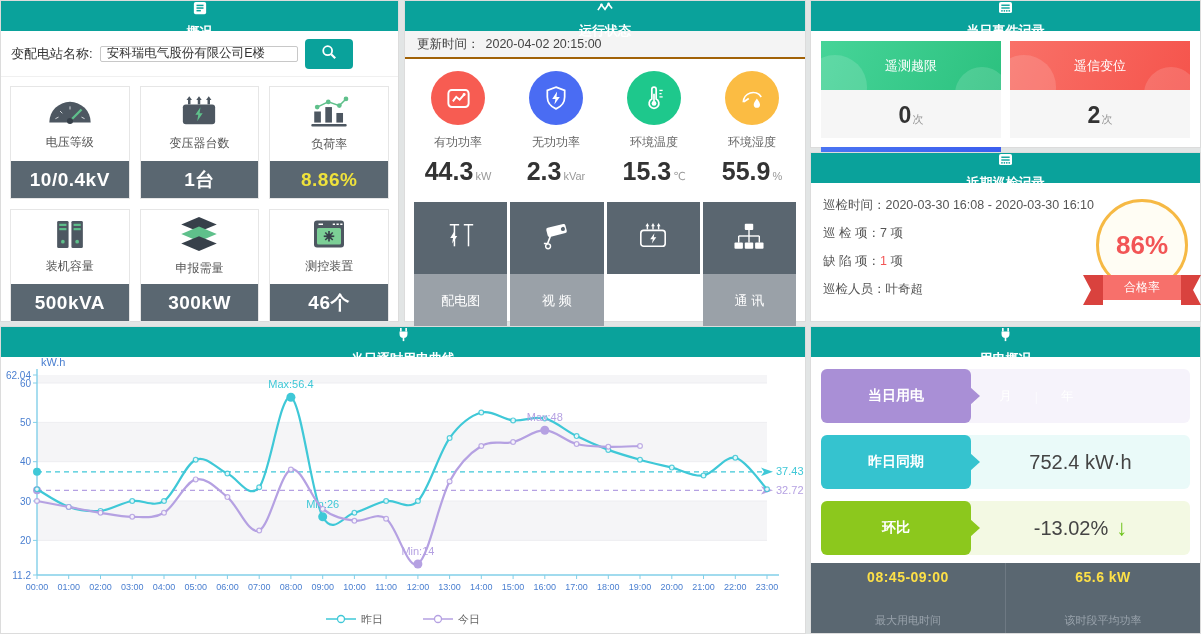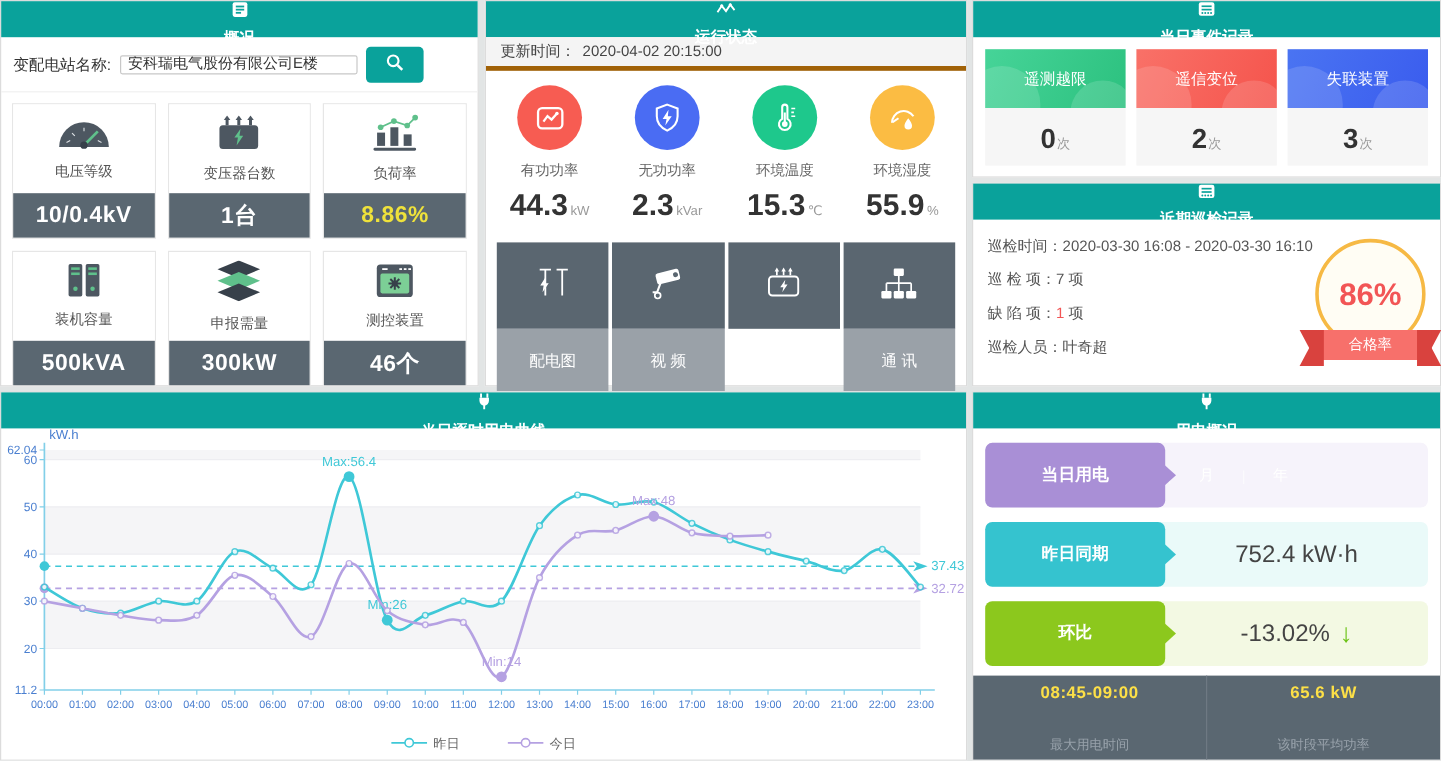--- a/index.html
+++ b/index.html
@@ -18,37 +18,37 @@
   .search-btn { width:48px; height:30px; background:#0aa29b; border:none; border-radius:4px; display:flex; align-items:center; justify-content:center; cursor:pointer; }
   .stats-grid { display:grid; grid-template-columns:repeat(3,1fr); gap:10px; padding:9px; }
   .stat-card { border:1px solid #e6e6e6; display:flex; flex-direction:column; height:113px; }
   .stat-top { flex:1; display:flex; flex-direction:column; align-items:center; justify-content:center; gap:5px; background:#fff; }
   .stat-label { font-size:12px; color:#555; }
   .stat-value { height:37px; background:#5a6771; color:#fff; font-size:19px; font-weight:bold; display:flex; align-items:center; justify-content:center; letter-spacing:.5px; }
   .stat-value.yellow { color:#efe23b; }
 
   
   #status { left:404px; top:0; width:402px; height:322px; }
-  .update-row { height:28px; background:#f4f4f4; border-bottom:4px solid #a16207; display:flex; align-items:center; gap:6px; padding:0 12px; font-size:12.5px; color:#444; }
+  .update-row { height:28px; background:#f4f4f4; border-bottom:2px solid #a16207; display:flex; align-items:center; gap:6px; padding:0 12px; font-size:12.5px; color:#444; }
   .metrics { display:grid; grid-template-columns:repeat(4,1fr); padding:12px 4px 8px; }
   .metric { display:flex; flex-direction:column; align-items:center; }
   .metric-circle { width:54px; height:54px; border-radius:50%; display:flex; align-items:center; justify-content:center; }
   .mc-red{background:#f75c52;} .mc-blue{background:#4a6cf3;} .mc-green{background:#1ec88c;} .mc-orange{background:#fbbc43;}
   .metric-label { font-size:12px; color:#666; margin-top:9px; }
   .metric-value-row { display:flex; align-items:baseline; margin-top:6px; }
   .metric-value { font-size:25px; font-weight:bold; color:#333; }
   .metric-unit { font-size:11px; color:#999; margin-left:2px; }
   .nav-grid { display:grid; grid-template-columns:repeat(4,1fr); gap:3px; padding:8px 9px; }
   .nav-btn { display:flex; flex-direction:column; cursor:pointer; }
   .nav-icon { height:72px; background:#5a6670; display:flex; align-items:center; justify-content:center; }
   .nav-label { height:54px; background:#9aa1a8; color:#fff; font-size:13px; display:flex; align-items:center; justify-content:center; }
 
   
   #events { left:810px; top:0; width:391px; height:148px; }
-  .event-cards { display:grid; grid-template-columns:repeat(3,1fr); gap:9px; padding:10px; }
+  .event-cards { display:grid; grid-template-columns:repeat(2,1fr); gap:9px; padding:10px; }
   .event-card { display:flex; flex-direction:column; height:97px; }
   .event-head { height:49px; position:relative; overflow:hidden; display:flex; align-items:center; justify-content:center; color:#fff; font-size:13px; }
   .event-head::before { content:""; position:absolute; width:64px; height:64px; border-radius:50%; background:rgba(255,255,255,.14); left:-18px; top:14px; }
   .event-head::after { content:""; position:absolute; width:54px; height:54px; border-radius:50%; background:rgba(255,255,255,.14); right:-8px; top:26px; }
   .eh-green{background:linear-gradient(115deg,#46d498,#2cc17f);} .eh-red{background:linear-gradient(115deg,#f97168,#f5544c);} .eh-blue{background:linear-gradient(115deg,#4a74f2,#3a5cee);}
   .event-body { flex:1; background:#f6f6f6; display:flex; align-items:baseline; justify-content:center; padding-top:12px; }
   .event-count { font-size:23px; font-weight:bold; color:#333; }
   .event-unit { font-size:11px; color:#999; margin-left:1px; }
 
   

